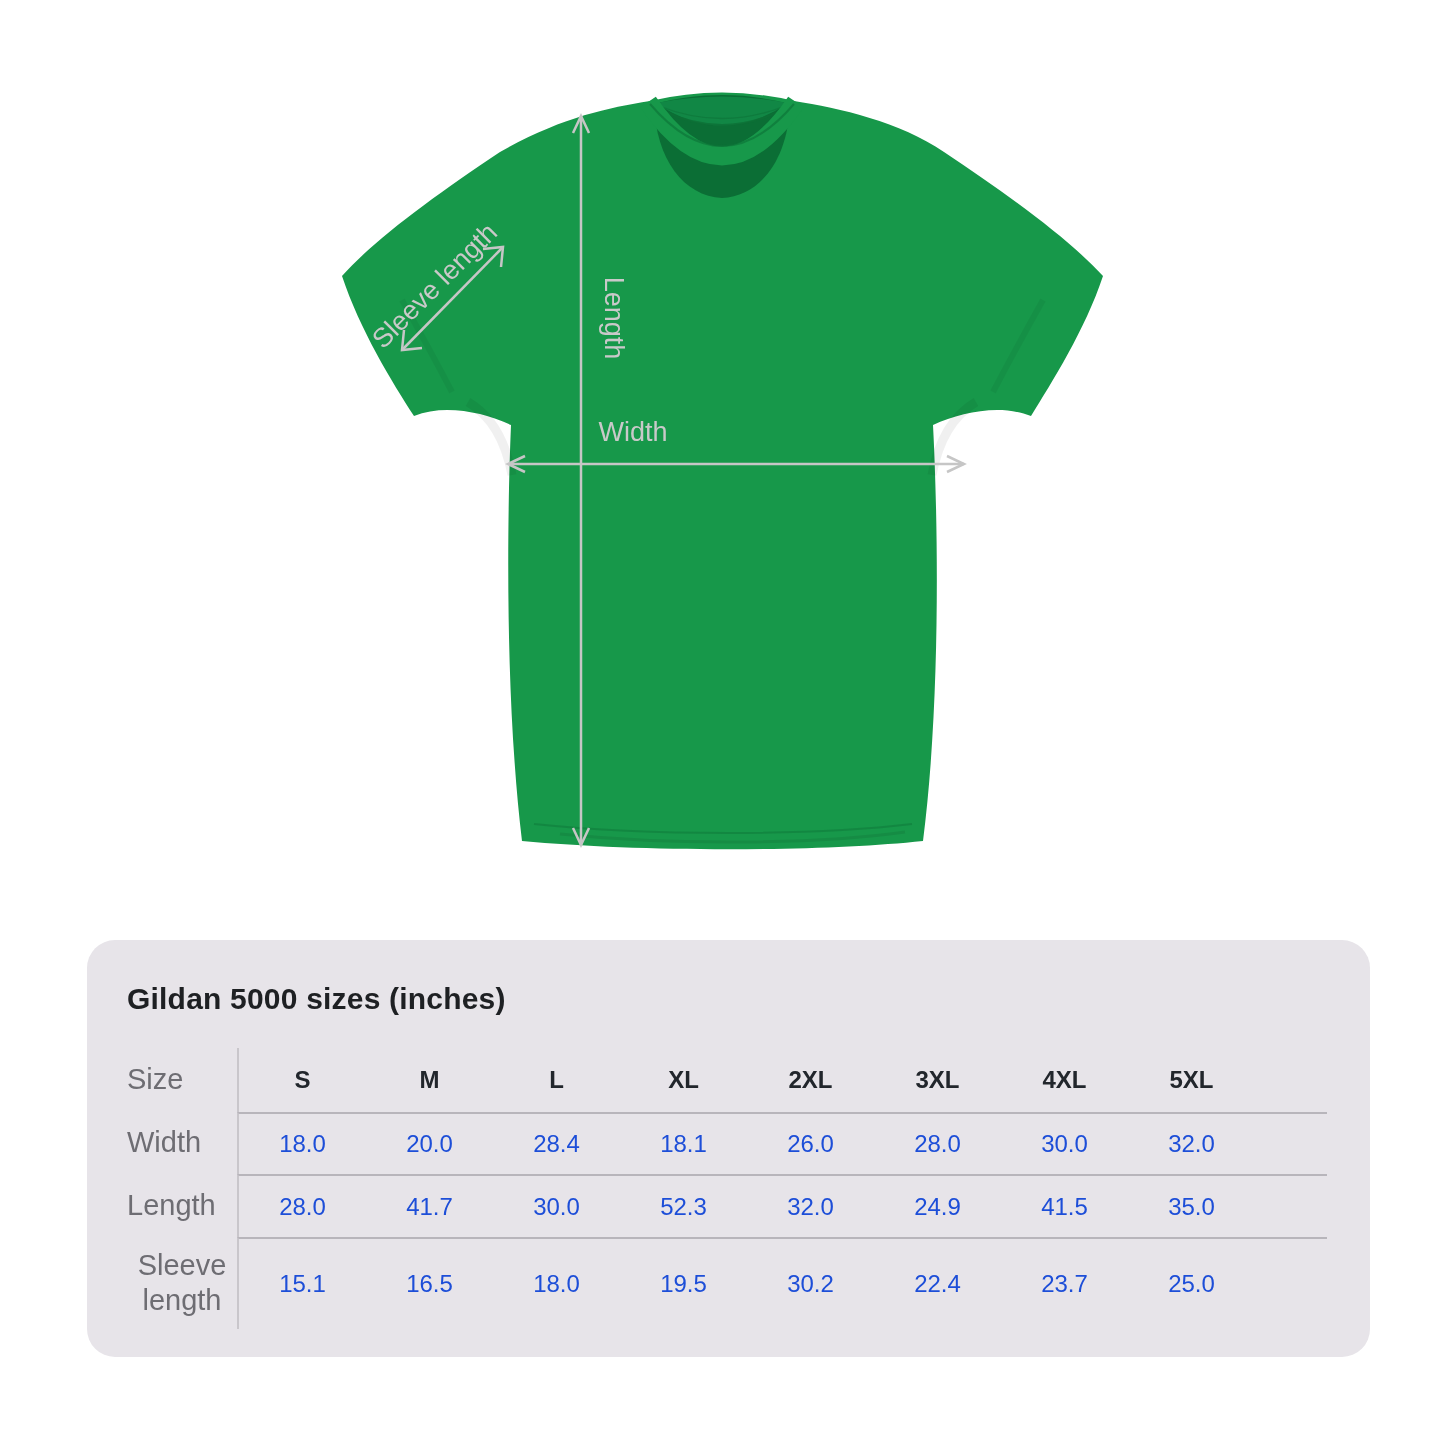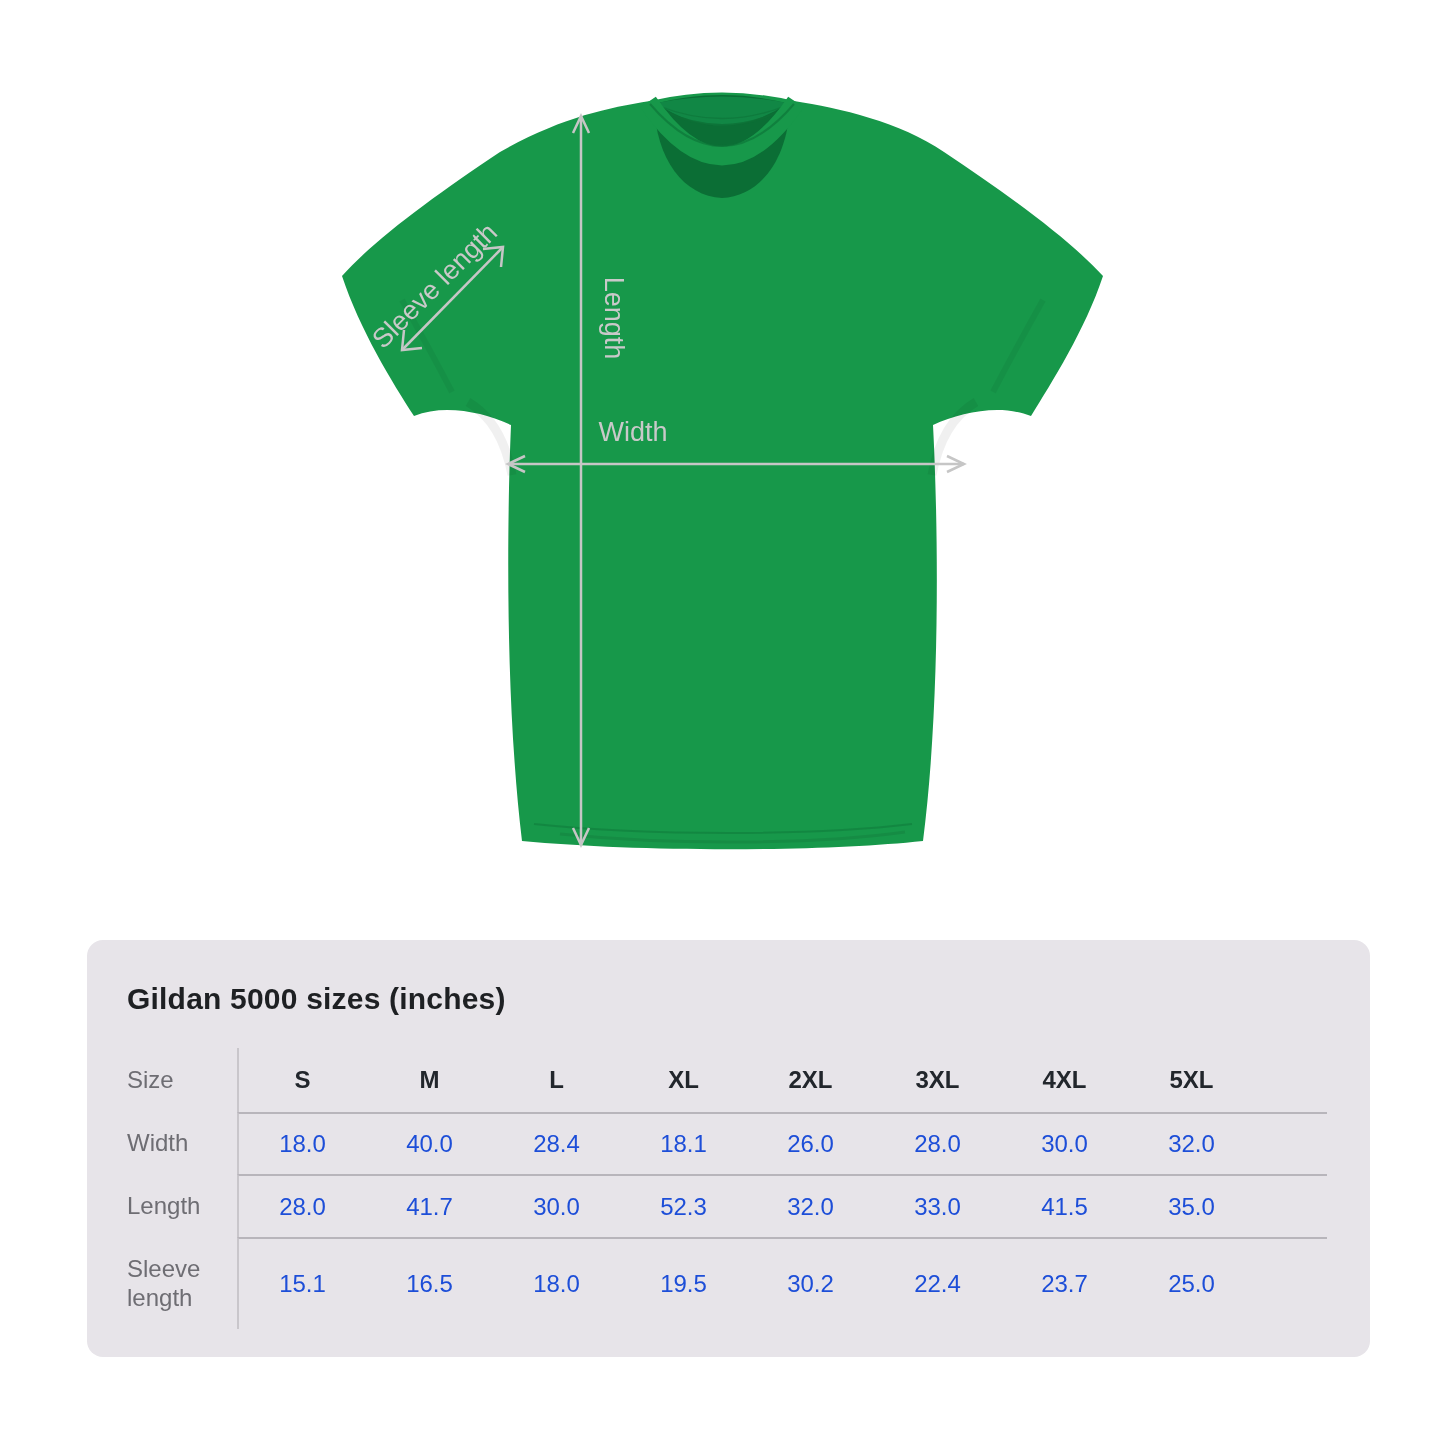--- a/index.html
+++ b/index.html
@@ -26,21 +26,21 @@
   }
 
   
   .panel {
     position: absolute;
     left: 87px;
     top: 940px;
     width: 1283px;
     height: 417px;
     background: #e7e4e9;
-    border-radius: 16px;
+    border-radius: 28px;
   }
   .panel-title {
     position: absolute;
     left: 40px;
     top: 42px;
     margin: 0;
     font-size: 30px;
     font-weight: 700;
     color: #1e2023;
     letter-spacing: 0.2px;
@@ -57,23 +57,24 @@
   }
   .t-row.header   { height: 64px; }
   .t-row.r-width  { height: 62px; }
   .t-row.r-length { height: 63px; }
   .t-row.r-sleeve { height: 92px; }
   .t-label {
     width: 110px;
     flex: 0 0 110px;
     display: flex;
     align-items: center;
-    font-size: 24px;
+    font-size: 29px;
     line-height: 1.22;
     color: #6e6d73;
+    text-align: center;
   }
   .t-data {
     flex: 1;
     display: grid;
     grid-template-columns: repeat(8, 127px);
     align-items: center;
     border-left: 2px solid #c9c6cb;
   }
   .t-row.header .t-data { border-top: none; }
   .t-row.r-width .t-data,
@@ -169,39 +170,39 @@
           <div class="cell">3XL</div>
           <div class="cell">4XL</div>
           <div class="cell">5XL</div>
         </div>
       </div>
 
       <div class="t-row r-width">
         <div class="t-label">Width</div>
         <div class="t-data">
           <div class="cell">18.0</div>
-          <div class="cell">40.0</div>
+          <div class="cell">20.0</div>
           <div class="cell">28.4</div>
           <div class="cell">18.1</div>
           <div class="cell">26.0</div>
           <div class="cell">28.0</div>
           <div class="cell">30.0</div>
           <div class="cell">32.0</div>
         </div>
       </div>
 
       <div class="t-row r-length">
         <div class="t-label">Length</div>
         <div class="t-data">
           <div class="cell">28.0</div>
           <div class="cell">41.7</div>
           <div class="cell">30.0</div>
           <div class="cell">52.3</div>
           <div class="cell">32.0</div>
-          <div class="cell">33.0</div>
+          <div class="cell">24.9</div>
           <div class="cell">41.5</div>
           <div class="cell">35.0</div>
         </div>
       </div>
 
       <div class="t-row r-sleeve">
         <div class="t-label">Sleeve length</div>
         <div class="t-data">
           <div class="cell">15.1</div>
           <div class="cell">16.5</div>

